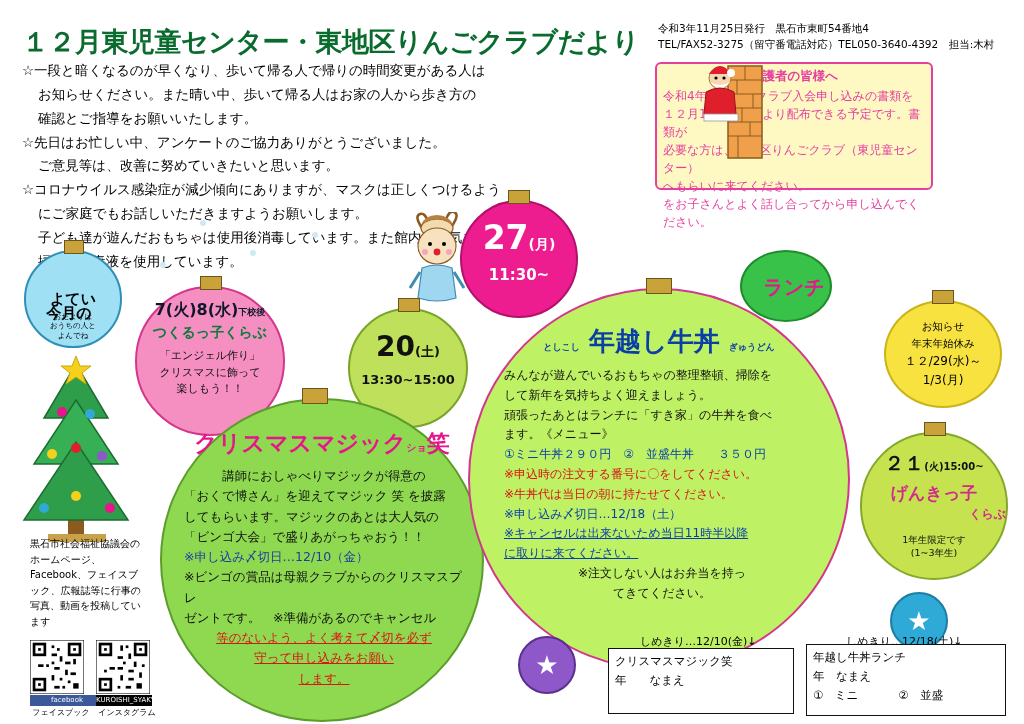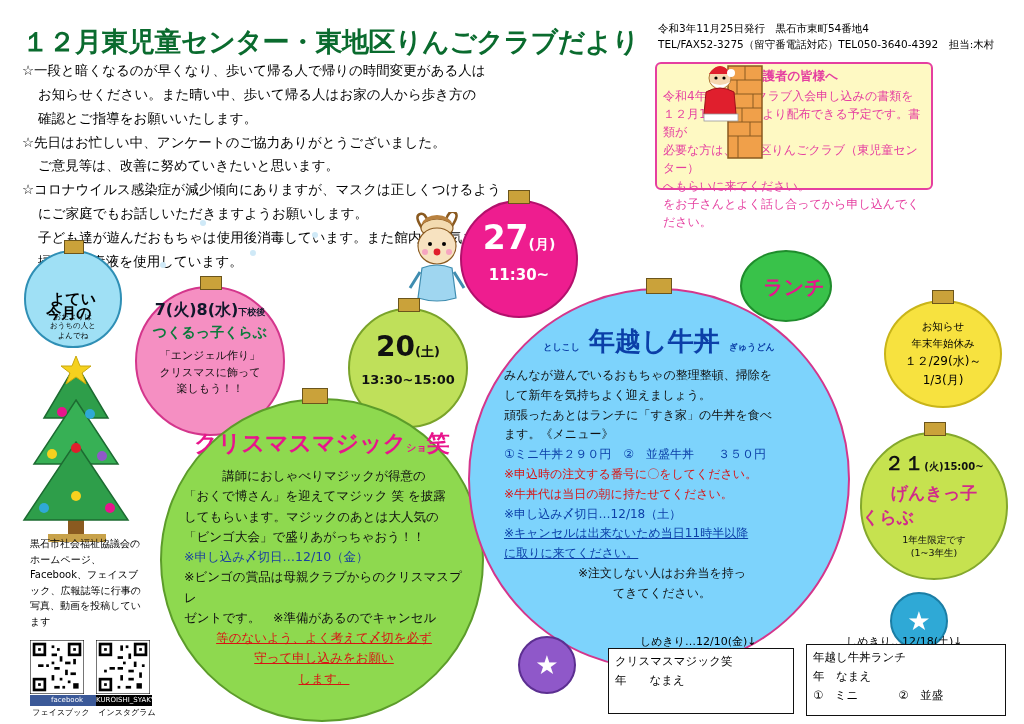--- a/index.html
+++ b/index.html
@@ -104,40 +104,40 @@
   .c-yel .big{font-size:12px;}
 
   
   .c-gen{
     left:860px;top:432px;width:148px;height:148px;
     background:#c6e24f;border:2px solid #84a82c;
   }
   .c-gen .d{position:absolute;left:0;right:0;top:16px;text-align:center;font-size:20px;font-weight:bold;color:#111;}
   .c-gen .d small{font-size:10px;}
   .c-gen .n1{position:absolute;left:0;right:0;top:48px;text-align:center;font-size:17px;font-weight:bold;color:#d12a8a;}
-  .c-gen .n2{position:absolute;left:0;right:0;top:72px;text-align:left;font-size:17px;font-weight:bold;color:#d12a8a;}
+  .c-gen .n2{position:absolute;left:0;right:0;top:72px;text-align:right;font-size:12px;font-weight:bold;color:#d12a8a;}
   .c-gen .x{position:absolute;left:0;right:0;top:100px;text-align:center;font-size:9.5px;line-height:1.35;color:#111;}
 
   
   .c-green{
     left:160px;top:398px;width:324px;height:324px;
     background:#8ed94f;border:2px solid #5c9c2a;
   }
   .c-green .hd{position:absolute;left:0;right:0;top:28px;text-align:center;font-size:23px;font-weight:bold;color:#e8148c;}
   .c-green .hd .ruby{font-size:10px;}
   .c-green .bd{position:absolute;left:22px;right:18px;top:66px;font-size:12.5px;line-height:1.62;color:#111;}
   .c-green .bd .blue{color:#1b3fa0;}
   .c-green .bd .red{color:#d81414;}
   .c-green .bd u{text-decoration:underline;}
   .c-green .bd .ctr{text-align:center;}
 
   
   .c-pinkbig{
     left:468px;top:288px;width:382px;height:382px;
-    background:#7dd3fc;border:2px solid #d4368c;
+    background:#bef264;border:2px solid #d4368c;
   }
   .c-pinkbig .hd{position:absolute;left:0;right:0;top:34px;text-align:center;font-size:26px;font-weight:bold;color:#0b3fa8;}
   .c-pinkbig .hd .ruby{font-size:9px;}
   .c-pinkbig .bd{position:absolute;left:34px;right:28px;top:76px;font-size:12px;line-height:1.65;color:#111;}
   .c-pinkbig .bd .r{color:#d81414;}
   .c-pinkbig .bd .b{color:#0b3fa8;}
   .c-pinkbig .bd u{text-decoration:underline;}
   .c-pinkbig .bd .ctr{text-align:center;}
 
   

